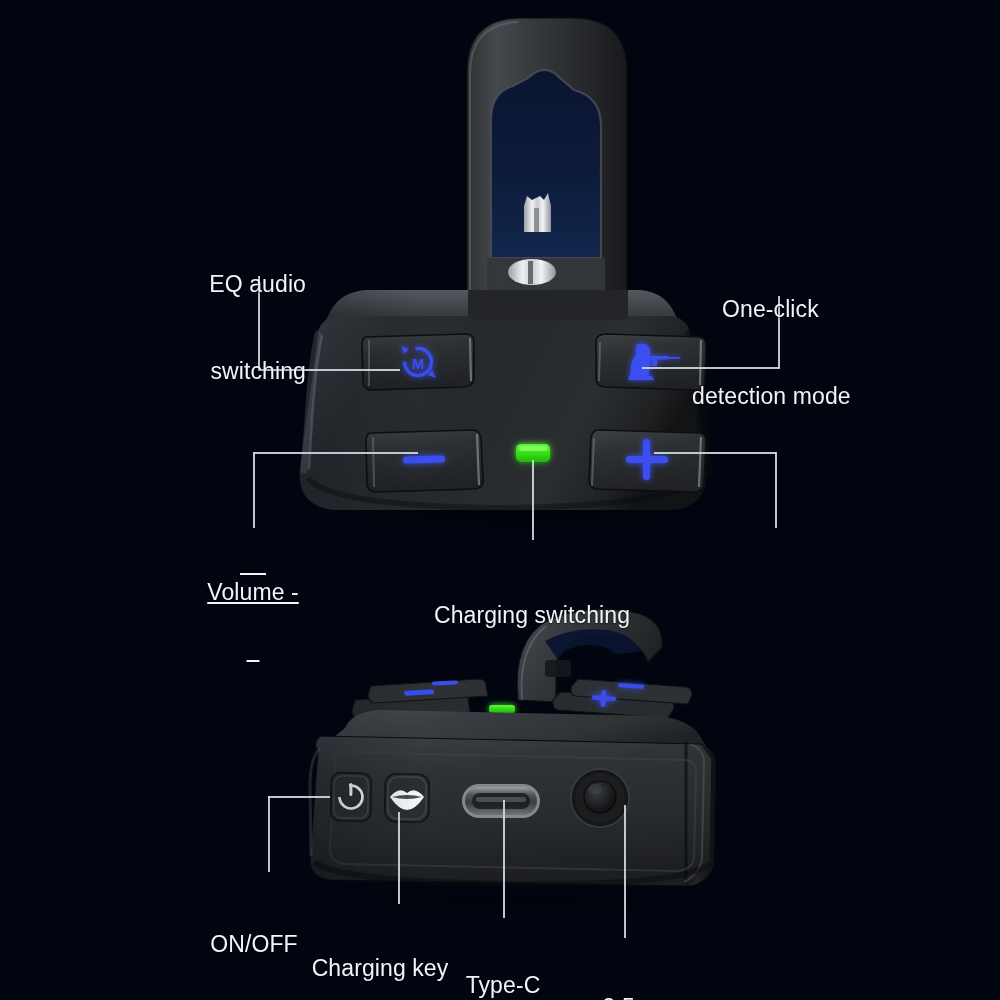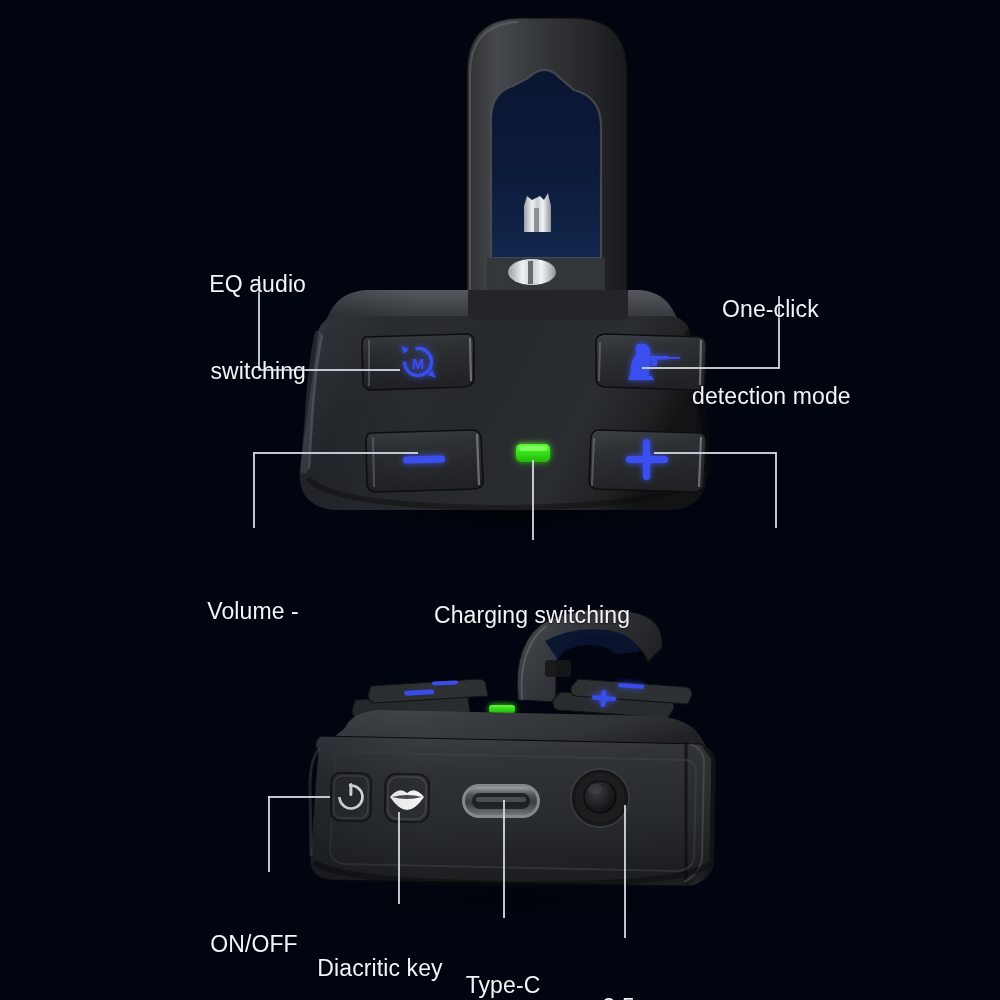--- a/index.html
+++ b/index.html
@@ -338,35 +338,35 @@
   <div class="lbl" style="left:692px;top:237px;width:260px;text-align:left;">
     <div style="padding-left:30px;">One-click</div>
     <div>detection mode</div>
   </div>
 
   <div class="lbl r" style="left:56px;top:212px;width:250px;">
     <div>EQ audio</div>
     <div>switching</div>
   </div>
 
-  <div class="lbl c" style="left:253px;top:539px;">
+  <div class="lbl c" style="left:253px;top:520px;text-decoration:underline;">
     <div>Volume -</div>
   </div>
 
 
   <div class="lbl c" style="left:532px;top:543px;">
     <div>Charging switching</div>
   </div>
 
   <div class="lbl c" style="left:254px;top:872px;">
     <div>ON/OFF</div>
   </div>
 
   <div class="lbl c" style="left:380px;top:896px;">
-    <div>Diacritic key</div>
+    <div>Charging key</div>
   </div>
 
   <div class="lbl c" style="left:503px;top:913px;">
     <div>Type-C</div>
     
   </div>
 
   <div class="lbl c" style="left:638px;top:935px;">
     <div>3.5mm</div>
     

